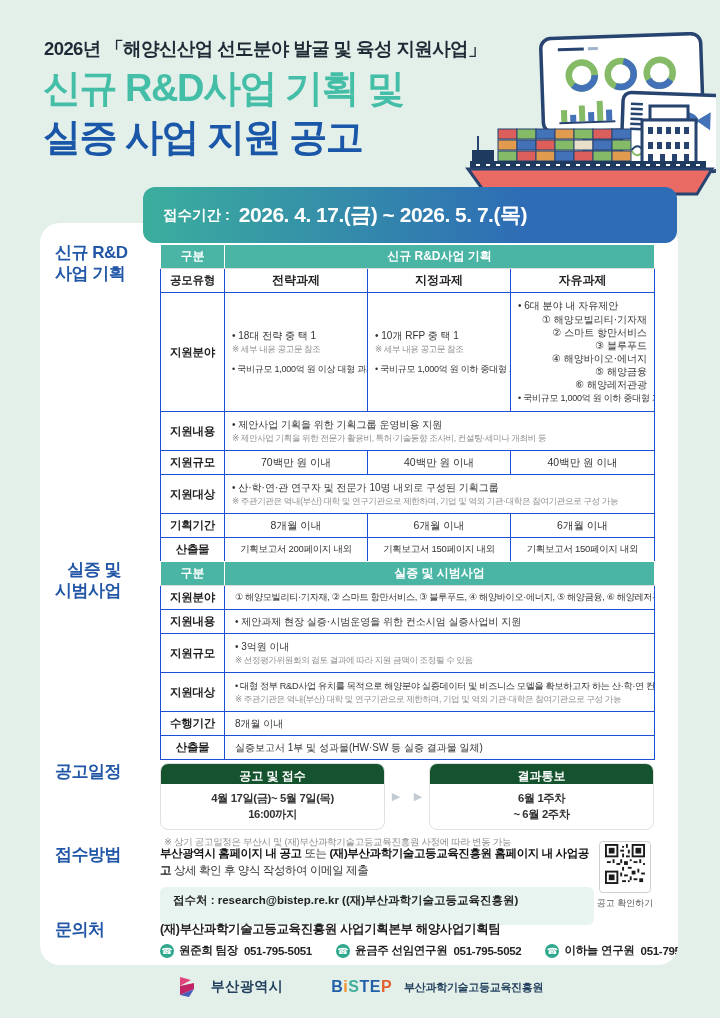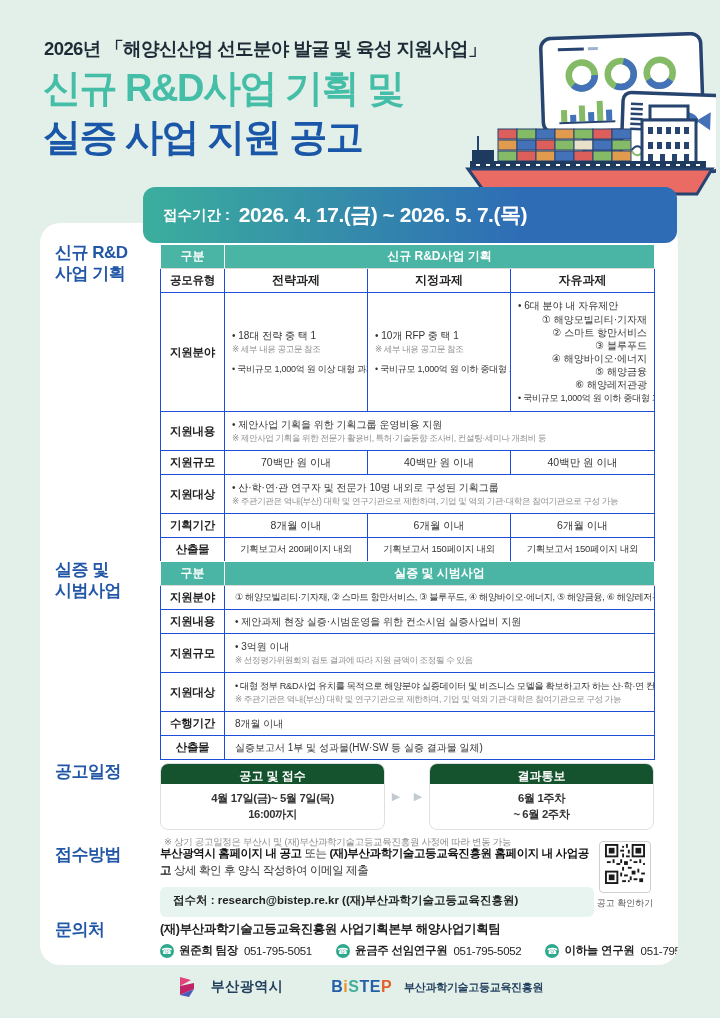--- a/index.html
+++ b/index.html
@@ -17,21 +17,21 @@
   .banner{position:absolute;left:143px;top:187px;width:534px;height:56px;z-index:3;border-radius:12px;
           background:linear-gradient(90deg,#3BAE9D 0%,#2E6CB6 72%);display:flex;align-items:center;
           color:#fff;padding-left:20px;box-sizing:border-box;}
   .banner .blabel{font-size:14.5px;font-weight:700;margin-right:9px;}
   .banner .bperiod{font-size:21px;font-weight:800;letter-spacing:-0.5px;}
 
   
   .card{position:absolute;left:40px;top:223px;width:638px;height:742px;background:#fff;border-radius:20px;z-index:2;overflow:hidden;}
   .seclabel{position:absolute;left:15px;color:#2257A7;font-weight:800;font-size:17px;line-height:21px;letter-spacing:-0.5px;}
   #lbl-rnd{top:19px;}
-  #lbl-demo{top:336px;}
+  #lbl-demo{top:336px;text-align:right;}
   #lbl-sched{top:538px;}
   #lbl-apply{top:621px;}
   #lbl-contact{top:696px;}
 
   
   .tbl{position:absolute;left:120px;width:494px;border-collapse:collapse;table-layout:fixed;}
   #t-rnd{top:21px;}
   #t-demo{top:338px;}
   .tbl td{border:1px solid #1d4ed8;overflow:hidden;vertical-align:middle;box-sizing:border-box;}
   .tbl td.th{background:#4AB5A4;color:#fff;font-weight:700;font-size:12px;text-align:center;height:24px;border:1px solid #FFFFFF;border-bottom:1px solid #DBDBDB;}
@@ -53,34 +53,34 @@
   .sched{position:absolute;left:120px;top:540px;width:494px;display:flex;align-items:stretch;}
   .step{flex:1;border:1px solid #E0E0E0;border-radius:8px;overflow:hidden;background:#fff;}
   .step .sh{background:#14532d;color:#fff;font-weight:700;font-size:12px;text-align:center;line-height:25px;height:20px;}
   .step .sb{padding:6px 2px 7px 2px;text-align:center;font-size:11.3px;font-weight:700;color:#333;line-height:16px;letter-spacing:-0.4px;}
   .arr{width:22px;display:flex;align-items:center;justify-content:center;color:#C2CBD2;font-size:11px;}
   .sched-note{position:absolute;left:124px;top:613px;font-size:9.5px;color:#8E8E8E;letter-spacing:-0.3px;}
 
   
   .apply-desc{position:absolute;left:120px;top:622px;width:434px;font-size:11.5px;line-height:17px;color:#333;letter-spacing:-0.4px;}
   .apply-desc .bb{font-weight:800;color:#111;}
-  .apply-box{position:absolute;left:120px;top:664px;width:434px;height:30px;background:#E7F4EF;border-radius:6px;font-size:11.5px;line-height:27px;padding-left:13px;box-sizing:border-box;color:#222;white-space:nowrap;overflow:hidden;}
+  .apply-box{position:absolute;left:120px;top:664px;width:434px;height:38px;background:#E7F4EF;border-radius:6px;font-size:11.5px;line-height:27px;padding-left:13px;box-sizing:border-box;color:#222;white-space:nowrap;overflow:hidden;}
   .apply-box .abl{font-weight:800;}
   .apply-box .abv{font-weight:700;}
   .qr-wrap{position:absolute;left:556px;top:618px;width:58px;text-align:center;}
   .qr-box{width:46px;height:46px;border:1px solid #CFCFCF;border-radius:4px;background:#fff;padding:2px;margin:0 auto;}
   .qr-cap{font-size:9px;color:#555;margin-top:4px;white-space:nowrap;}
 
   
   .contact-team{position:absolute;left:120px;top:698px;font-size:12.5px;font-weight:800;color:#222;letter-spacing:-0.4px;}
   .contact-row{position:absolute;left:120px;top:720px;display:flex;gap:24px;align-items:center;}
   .person{display:flex;align-items:center;font-size:11.5px;color:#222;letter-spacing:-0.3px;white-space:nowrap;}
   .picon{width:14px;height:14px;border-radius:50%;background:#2FA98D;color:#fff;font-size:9px;line-height:14px;text-align:center;margin-right:5px;flex:none;}
   .pname{font-weight:800;margin-right:6px;}
-  .pphone{font-weight:400;}
+  .pphone{font-weight:700;}
 
   
   .footer{position:absolute;left:0;top:976px;width:720px;display:flex;justify-content:center;align-items:center;gap:48px;}
   .logo{display:flex;align-items:center;gap:12px;}
   .busan-name{font-size:14px;font-weight:800;color:#23415E;letter-spacing:0.5px;}
   .bistep-name{font-size:16px;font-weight:800;letter-spacing:0.5px;}
   .bistep-name .c1{color:#2460A8;}
   .bistep-name .c2{color:#F0912D;}
   .bistep-name .c3{color:#3FAE9C;}
   .bistep-name .c4{color:#E2622F;}

